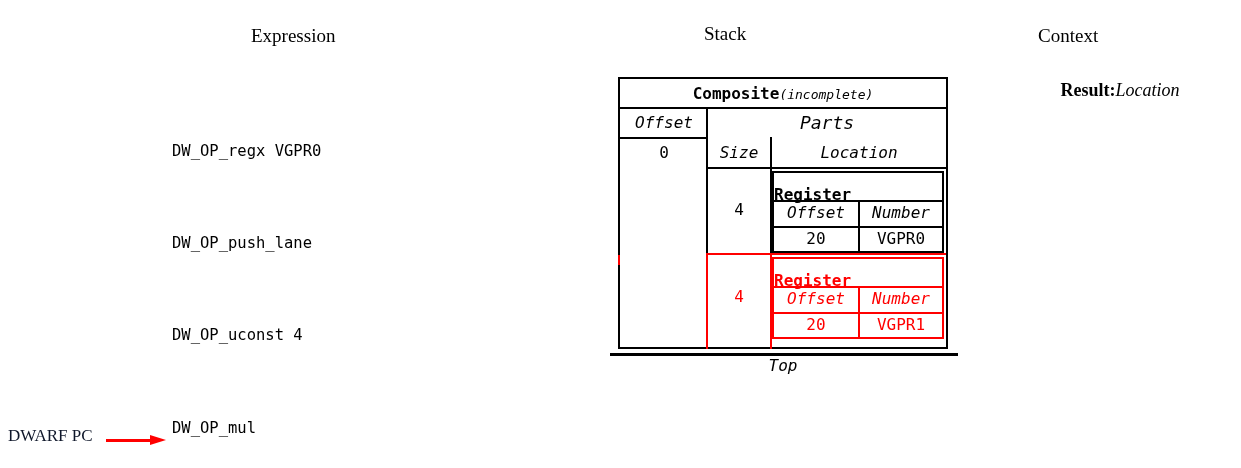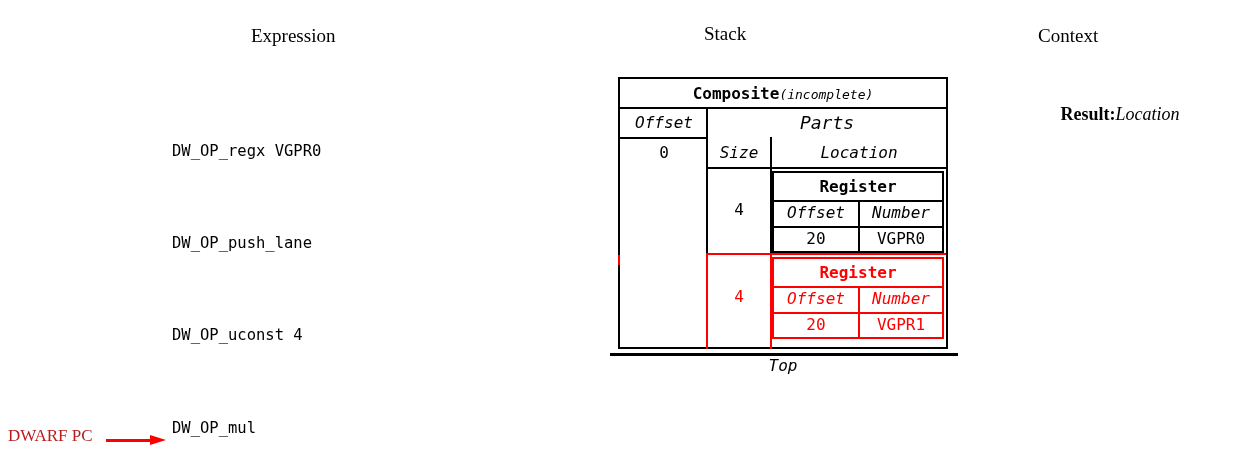--- a/index.html
+++ b/index.html
@@ -50,21 +50,21 @@
     height: 26px;
     color: #ff0000;
   }
   #dwarf-pc-label {
     position: absolute;
     left: 0px;
     top: 0px;
     font-family: "Liberation Serif", serif;
     font-size: 17px;
     white-space: nowrap;
-    color: #b91c1c;
+    color: #0f172a;
   }
   #dwarf-pc-arrow {
     position: absolute;
     left: 98px;
     top: 9px;
     width: 62px;
     height: 10px;
   }
   #dwarf-pc-arrow .shaft {
     position: absolute;
@@ -155,23 +155,23 @@
     position: absolute;
     box-sizing: border-box;
     border: 2px solid #000000;
   }
   .register-table.red { border-color: #ff0000; }
   #register-0 { left: 152px; top: 92px;  width: 172px; height: 82px; }
   #register-1 { left: 152px; top: 178px; width: 172px; height: 82px; }
 
   .reg-title {
     position: absolute;
-    left: 0; top: 1px;
+    left: 0; top: 9px;
     width: 168px; height: 26px; line-height: 26px;
-    text-align: center;
+    text-align: left;
     font-family: "DejaVu Sans Mono", monospace;
     font-weight: bold;
     font-size: 16px;
     white-space: nowrap;
   }
   .reg-hdr-offset, .reg-hdr-number, .reg-val-offset, .reg-val-number {
     position: absolute;
     text-align: center;
     white-space: nowrap;
     font-family: "DejaVu Sans Mono", monospace;
@@ -224,21 +224,20 @@
   
   #context-panel {
     position: absolute;
     left: 1020px;
     top: 78px;
     width: 200px;
     text-align: center;
     font-family: "Liberation Serif", serif;
     font-size: 18px;
     line-height: 24px;
-    margin-top: 24px;
   }
   .ctx-row { white-space: nowrap; }
   .ctx-key { font-weight: bold; }
   .ctx-val { font-style: italic; }
 </style>
 </head>
 <body>
 
 <div class="col-heading" id="heading-expression">Expression</div>
 <div class="col-heading" id="heading-stack">Stack</div>

